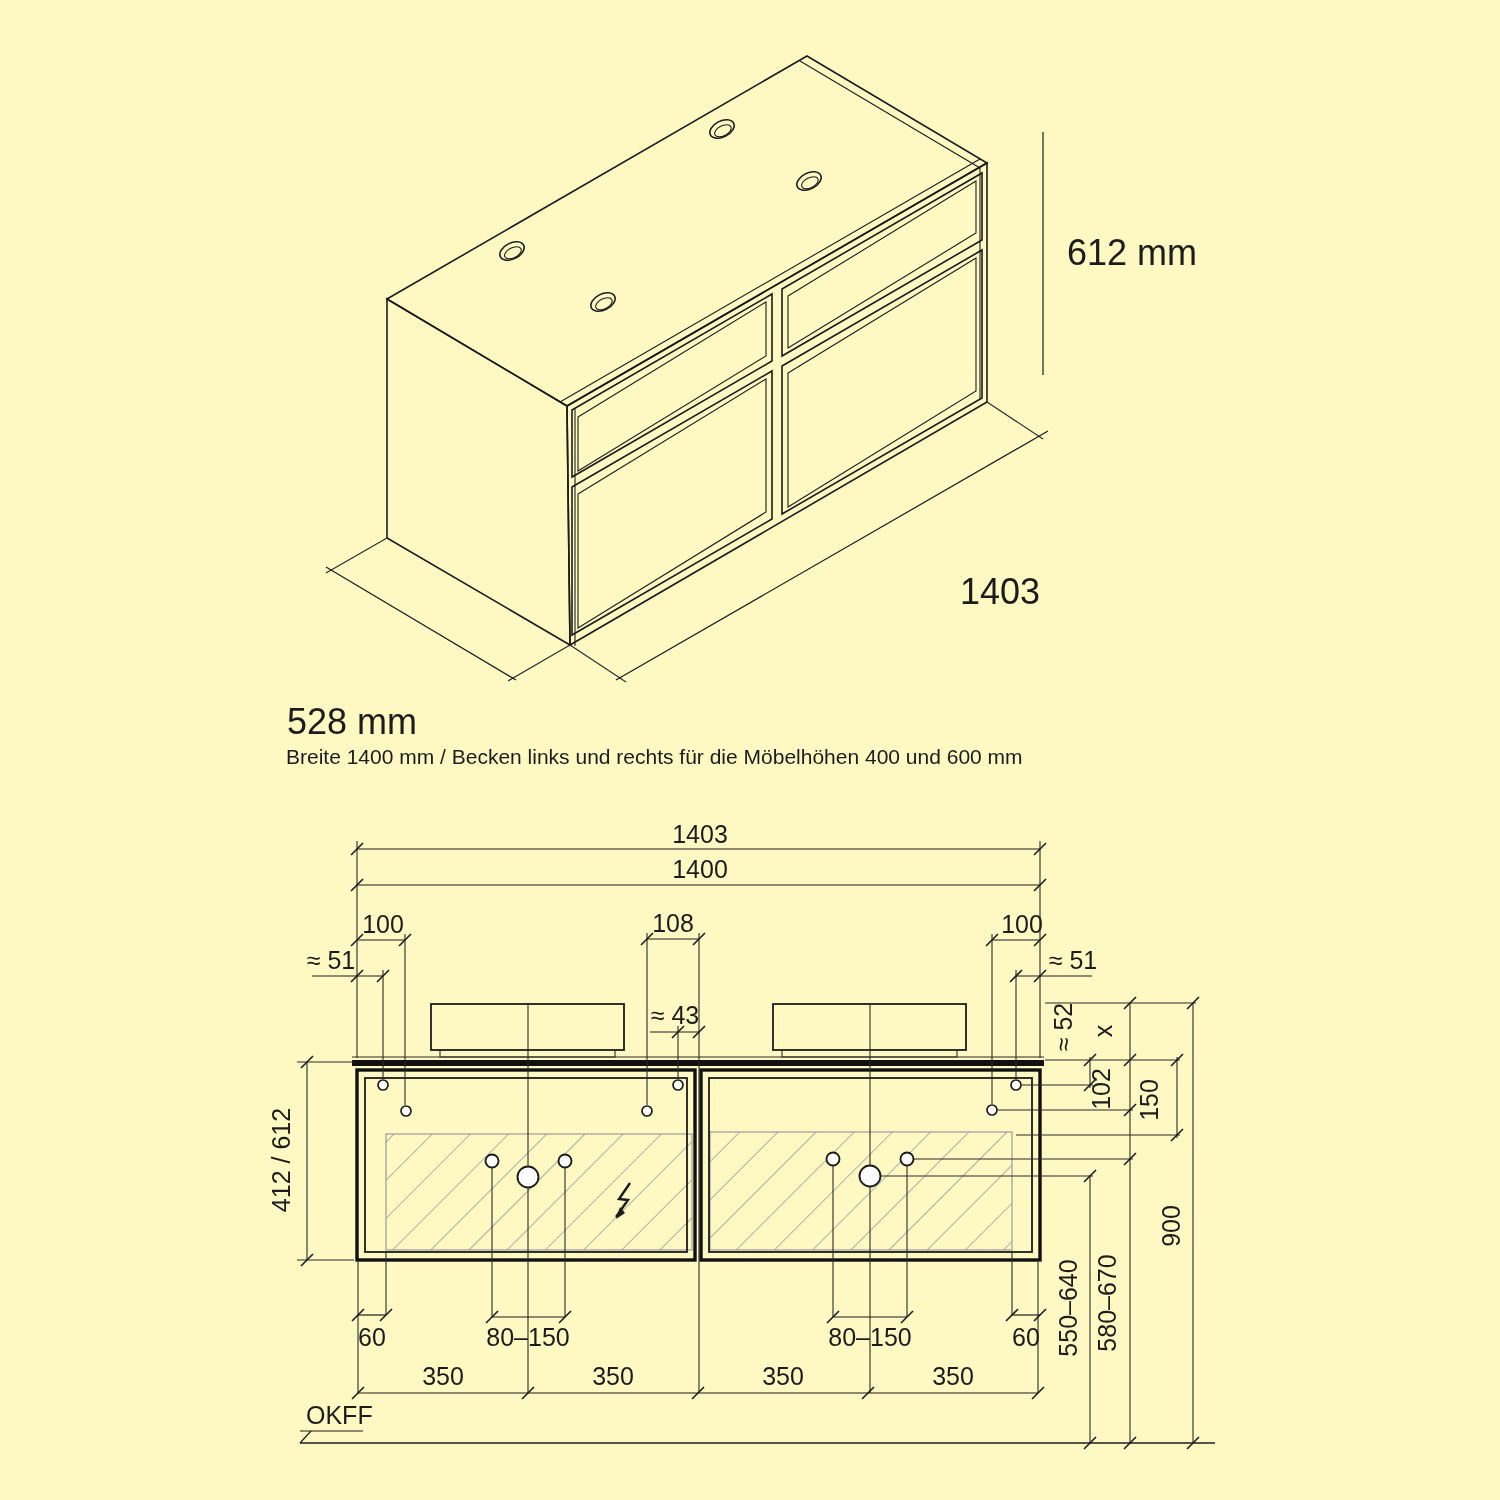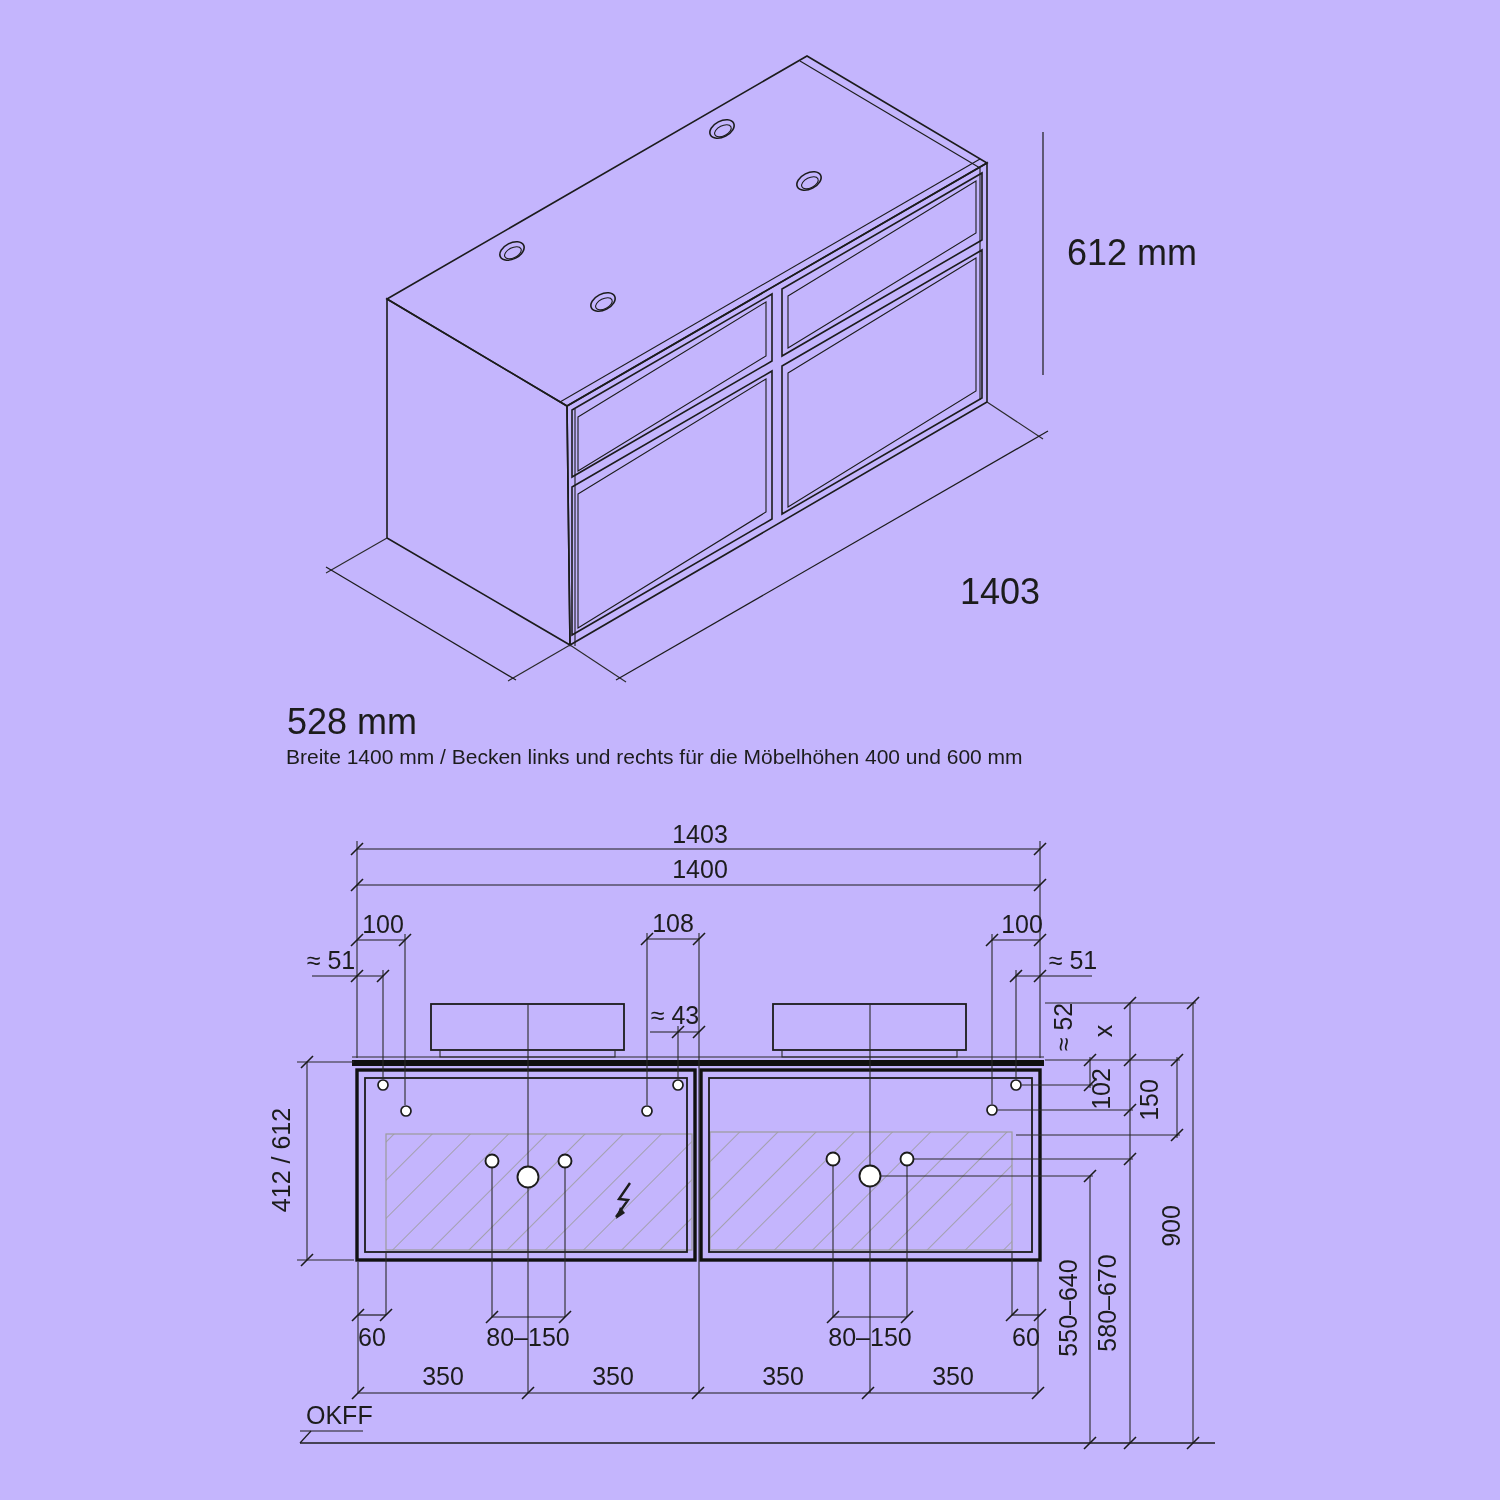--- a/index.html
+++ b/index.html
@@ -1,16 +1,16 @@
 <!DOCTYPE html>
 <html><head>
 <meta charset="utf-8">
 <style>
   html,body{margin:0;padding:0;background:#ffffff;}
-  .page{position:relative;width:1500px;height:1500px;background:#c4b5fd;overflow:hidden;}
+  .page{position:relative;width:1500px;height:1500px;background:#fef9c3;overflow:hidden;}
   svg{position:absolute;left:0;top:0;}
   text{font-family:"Liberation Sans", sans-serif;fill:#1c1c1c;}
   .dim{font-size:25px;}
   .dimbig{font-size:36px;}
   .caption{font-size:21px;}
   .ln{stroke:#1c1c1c;stroke-width:1.2px;fill:none;}
   .thin{stroke:#2a2a2a;stroke-width:1.1px;fill:none;}
   .mid{stroke:#1c1c1c;stroke-width:1.8px;fill:none;}
   .thick{stroke:#111;stroke-width:3.4px;fill:none;}
   .iso{stroke:#1c1c1c;stroke-width:1.6px;fill:none;}

